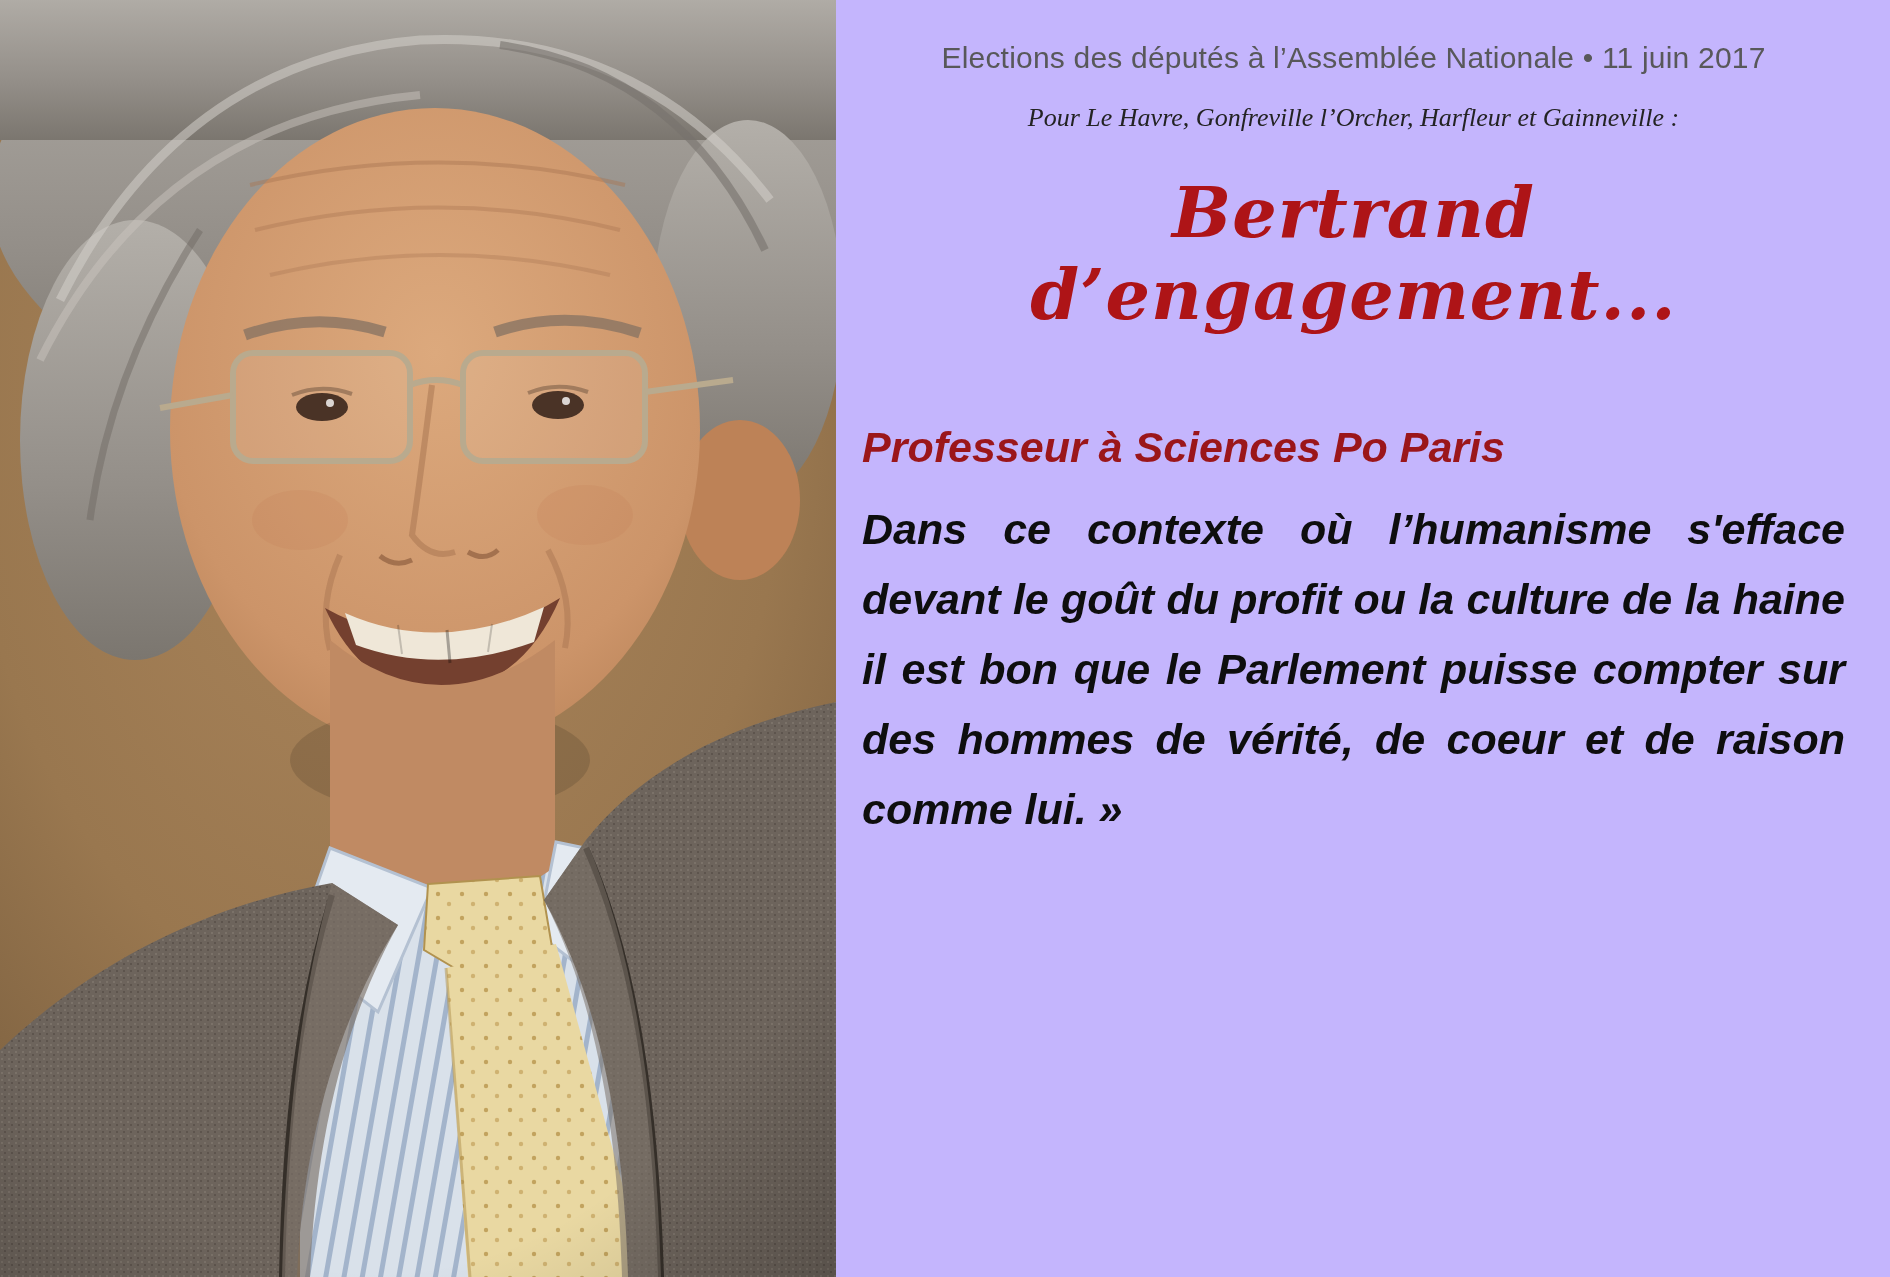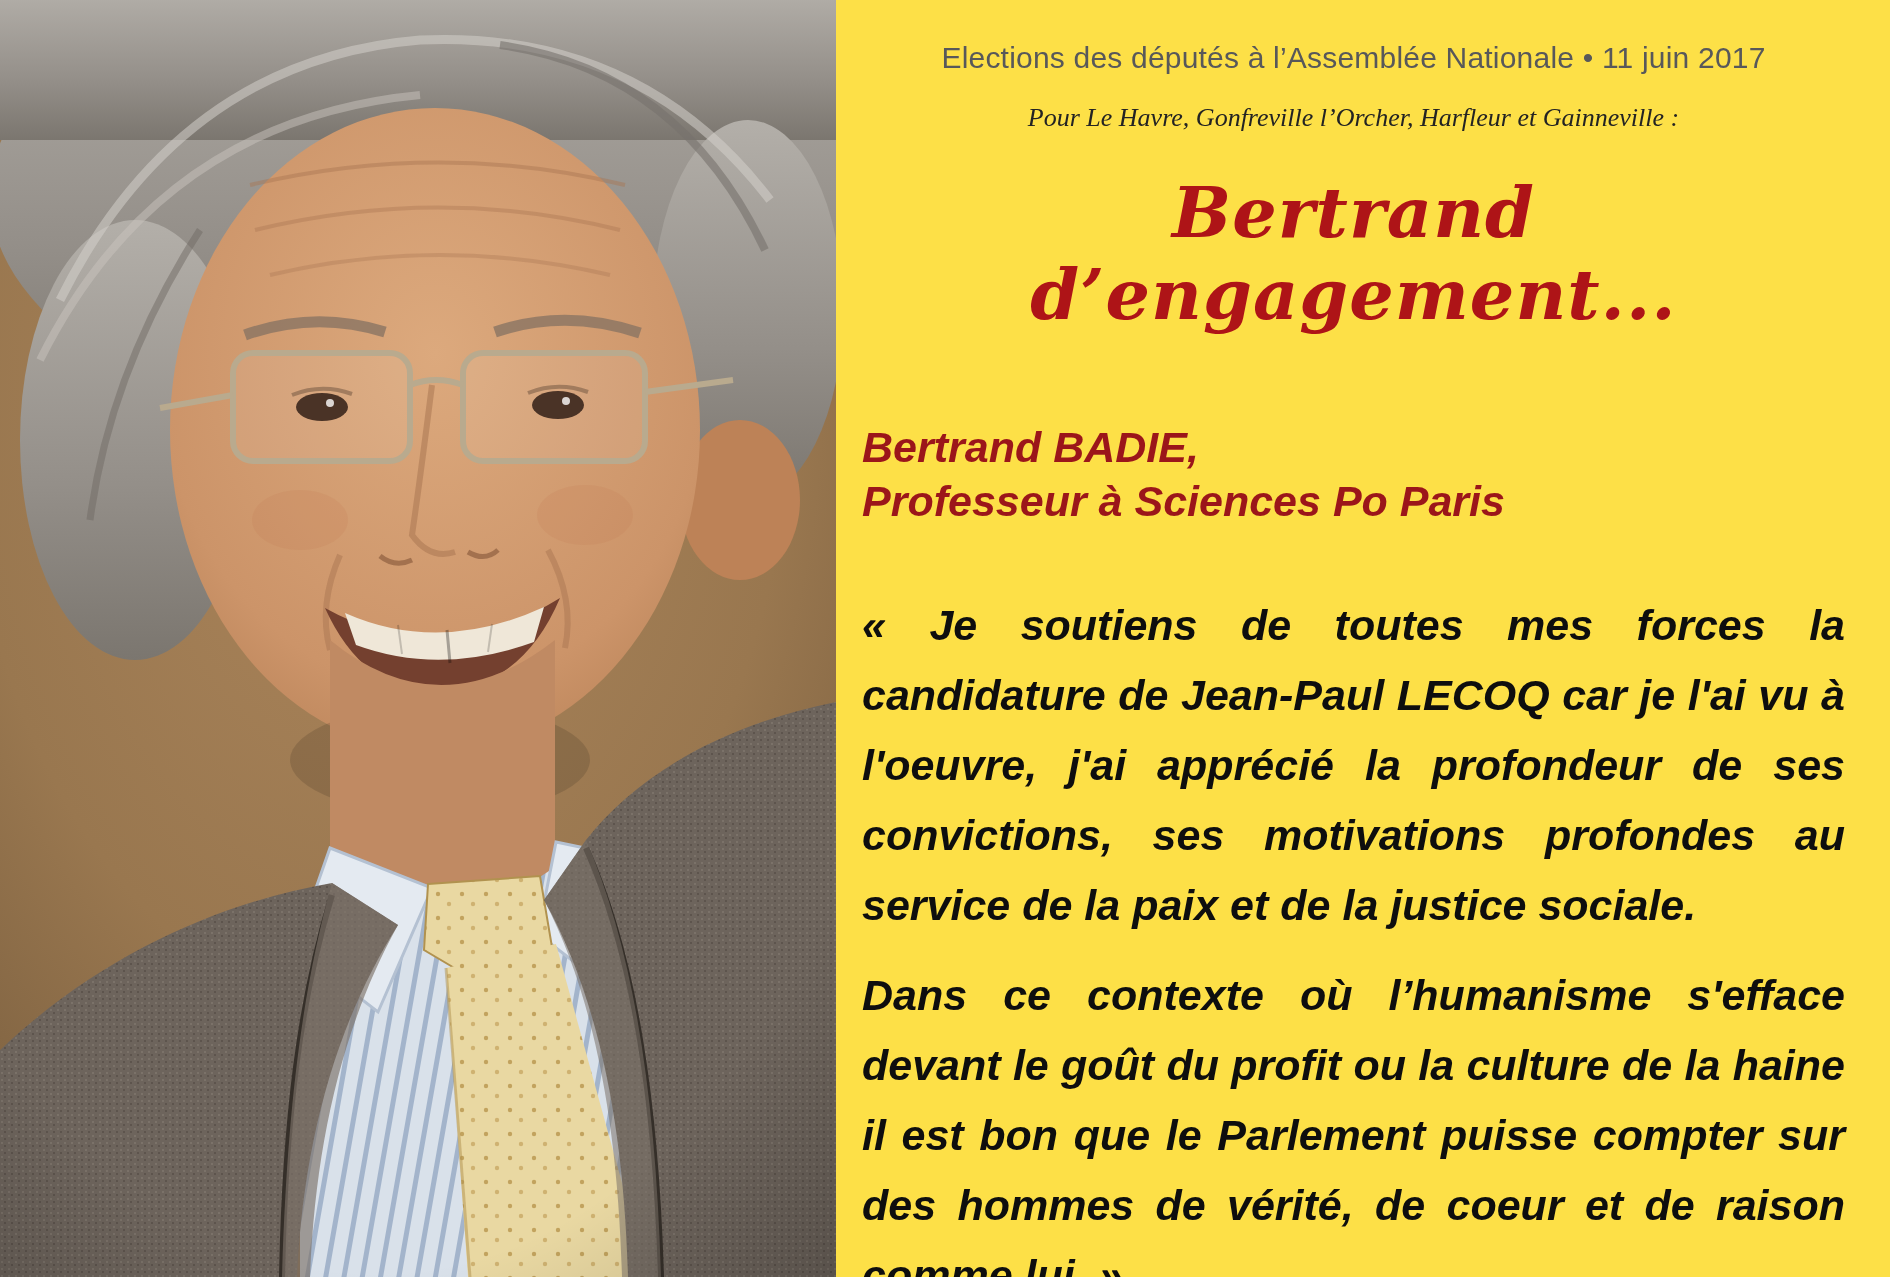--- a/index.html
+++ b/index.html
@@ -12,21 +12,21 @@
   }
   
   .photo{
     position:absolute;left:0;top:0;width:836px;height:1277px;
     overflow:hidden;
   }
   .photo svg{display:block;width:100%;height:100%;}
   
   .panel{
     position:absolute;left:836px;top:0;right:0;bottom:0;
-    background:#fde047;
+    background:#c4b5fd;
     padding:36px 45px 16px 26px;
     box-sizing:border-box;
   }
   .hdr-line1{
     text-align:center;
     color:var(--header-gray,#58585A);
     font-size:30px;
     line-height:44px;
     letter-spacing:0.2px;
   }
@@ -188,20 +188,18 @@
 
       <rect x="0" y="0" width="836" height="1277" fill="url(#vig)"></rect>
     </svg>
   </div>
 
   <div class="panel">
     <div class="hdr-line1">Elections des députés à l’Assemblée Nationale • 11 juin 2017</div>
     <div class="hdr-line2">Pour Le Havre, Gonfreville l’Orcher, Harfleur et Gainneville :</div>
     <div class="title">Bertrand d’engagement...</div>
     <div class="names">
-      <div>Bertrand BADIE,</div>
       <div>Professeur à Sciences Po Paris</div>
     </div>
-    <div class="quote p1">« Je soutiens de toutes mes forces la candidature de Jean-Paul LECOQ car je l'ai vu à l'oeuvre, j'ai apprécié la profondeur de ses convictions, ses motivations profondes au service de la paix et de la justice sociale.</div>
     <div class="quote p2">Dans ce contexte où l’humanisme s'efface devant le goût du profit ou la culture de la haine il est bon que le Parlement puisse compter sur des hommes de vérité, de coeur et de raison comme lui. »</div>
   </div>
 
 </div>
 
 </body></html>

